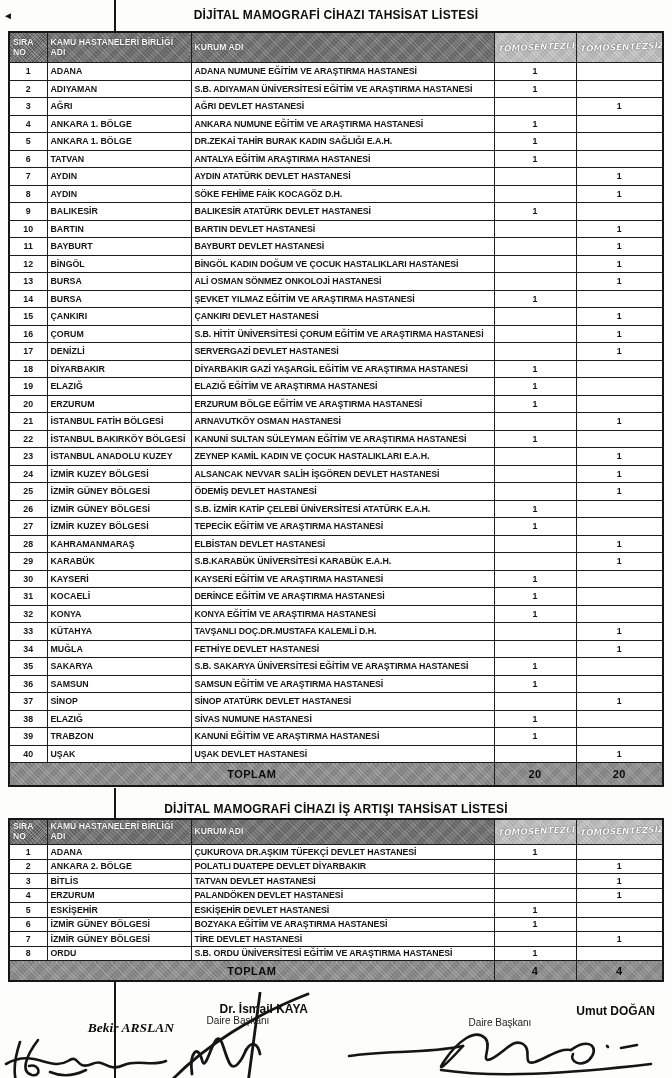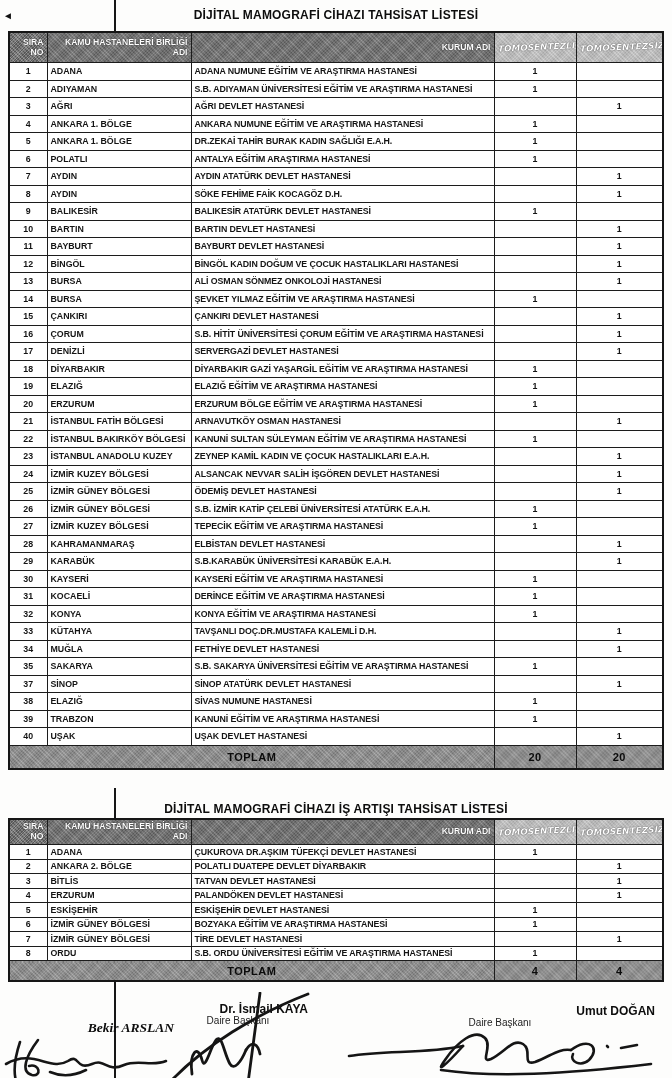--- a/index.html
+++ b/index.html
@@ -43,21 +43,21 @@
       repeating-linear-gradient(45deg, rgba(255,255,255,.25) 0 1px, rgba(255,255,255,0) 1px 3px),
       repeating-linear-gradient(135deg, rgba(0,0,0,.22) 0 1px, rgba(0,0,0,0) 1px 2px);
   }
   .tex-light{
     background-color:#c2c2c2;
     background-image:
       repeating-linear-gradient(45deg, rgba(255,255,255,.30) 0 1px, rgba(255,255,255,0) 1px 3px),
       repeating-linear-gradient(135deg, rgba(0,0,0,.14) 0 1px, rgba(0,0,0,0) 1px 2px);
   }
   table.alloc thead th{
-    color:#fff;font-size:8.6px;font-weight:700;text-align:right;line-height:1.15;
+    color:#fff;font-size:8.6px;font-weight:700;text-align:left;line-height:1.15;
     text-shadow:0 0 1px #000;vertical-align:middle;
   }
   .tbl-1 thead th{height:29px;}
   .tbl-2 thead th{height:24px;}
   th.hand{
     color:#000;text-shadow:none;font-style:italic;font-weight:700;font-size:8px;
     font-family:"DejaVu Sans",sans-serif;letter-spacing:.2px;
   }
   th.hand .tilt{display:inline-block;transform:rotate(-2.5deg);}
   table.alloc tbody td{font-size:8.8px;font-weight:700;color:#141414;background:#fff;}
@@ -152,21 +152,21 @@
         </tr>
         <tr>
           <td class="c-no">5</td>
           <td class="c-birlik">ANKARA 1. BÖLGE</td>
           <td class="c-kurum">DR.ZEKAİ TAHİR BURAK KADIN SAĞLIĞI E.A.H.</td>
           <td class="c-tomosentezli">1</td>
           <td class="c-tomosentezsiz"></td>
         </tr>
         <tr>
           <td class="c-no">6</td>
-          <td class="c-birlik">POLATLI</td>
+          <td class="c-birlik">TATVAN</td>
           <td class="c-kurum">ANTALYA EĞİTİM ARAŞTIRMA HASTANESİ</td>
           <td class="c-tomosentezli">1</td>
           <td class="c-tomosentezsiz"></td>
         </tr>
         <tr>
           <td class="c-no">7</td>
           <td class="c-birlik">AYDIN</td>
           <td class="c-kurum">AYDIN ATATÜRK DEVLET HASTANESİ</td>
           <td class="c-tomosentezli"></td>
           <td class="c-tomosentezsiz">1</td>
@@ -357,20 +357,27 @@
           <td class="c-no">34</td>
           <td class="c-birlik">MUĞLA</td>
           <td class="c-kurum">FETHİYE DEVLET HASTANESİ</td>
           <td class="c-tomosentezli"></td>
           <td class="c-tomosentezsiz">1</td>
         </tr>
         <tr>
           <td class="c-no">35</td>
           <td class="c-birlik">SAKARYA</td>
           <td class="c-kurum">S.B. SAKARYA ÜNİVERSİTESİ EĞİTİM VE ARAŞTIRMA HASTANESİ</td>
+          <td class="c-tomosentezli">1</td>
+          <td class="c-tomosentezsiz"></td>
+        </tr>
+        <tr>
+          <td class="c-no">36</td>
+          <td class="c-birlik">SAMSUN</td>
+          <td class="c-kurum">SAMSUN EĞİTİM VE ARAŞTIRMA HASTANESİ</td>
           <td class="c-tomosentezli">1</td>
           <td class="c-tomosentezsiz"></td>
         </tr>
         <tr>
           <td class="c-no">37</td>
           <td class="c-birlik">SİNOP</td>
           <td class="c-kurum">SİNOP ATATÜRK DEVLET HASTANESİ</td>
           <td class="c-tomosentezli"></td>
           <td class="c-tomosentezsiz">1</td>
         </tr>

